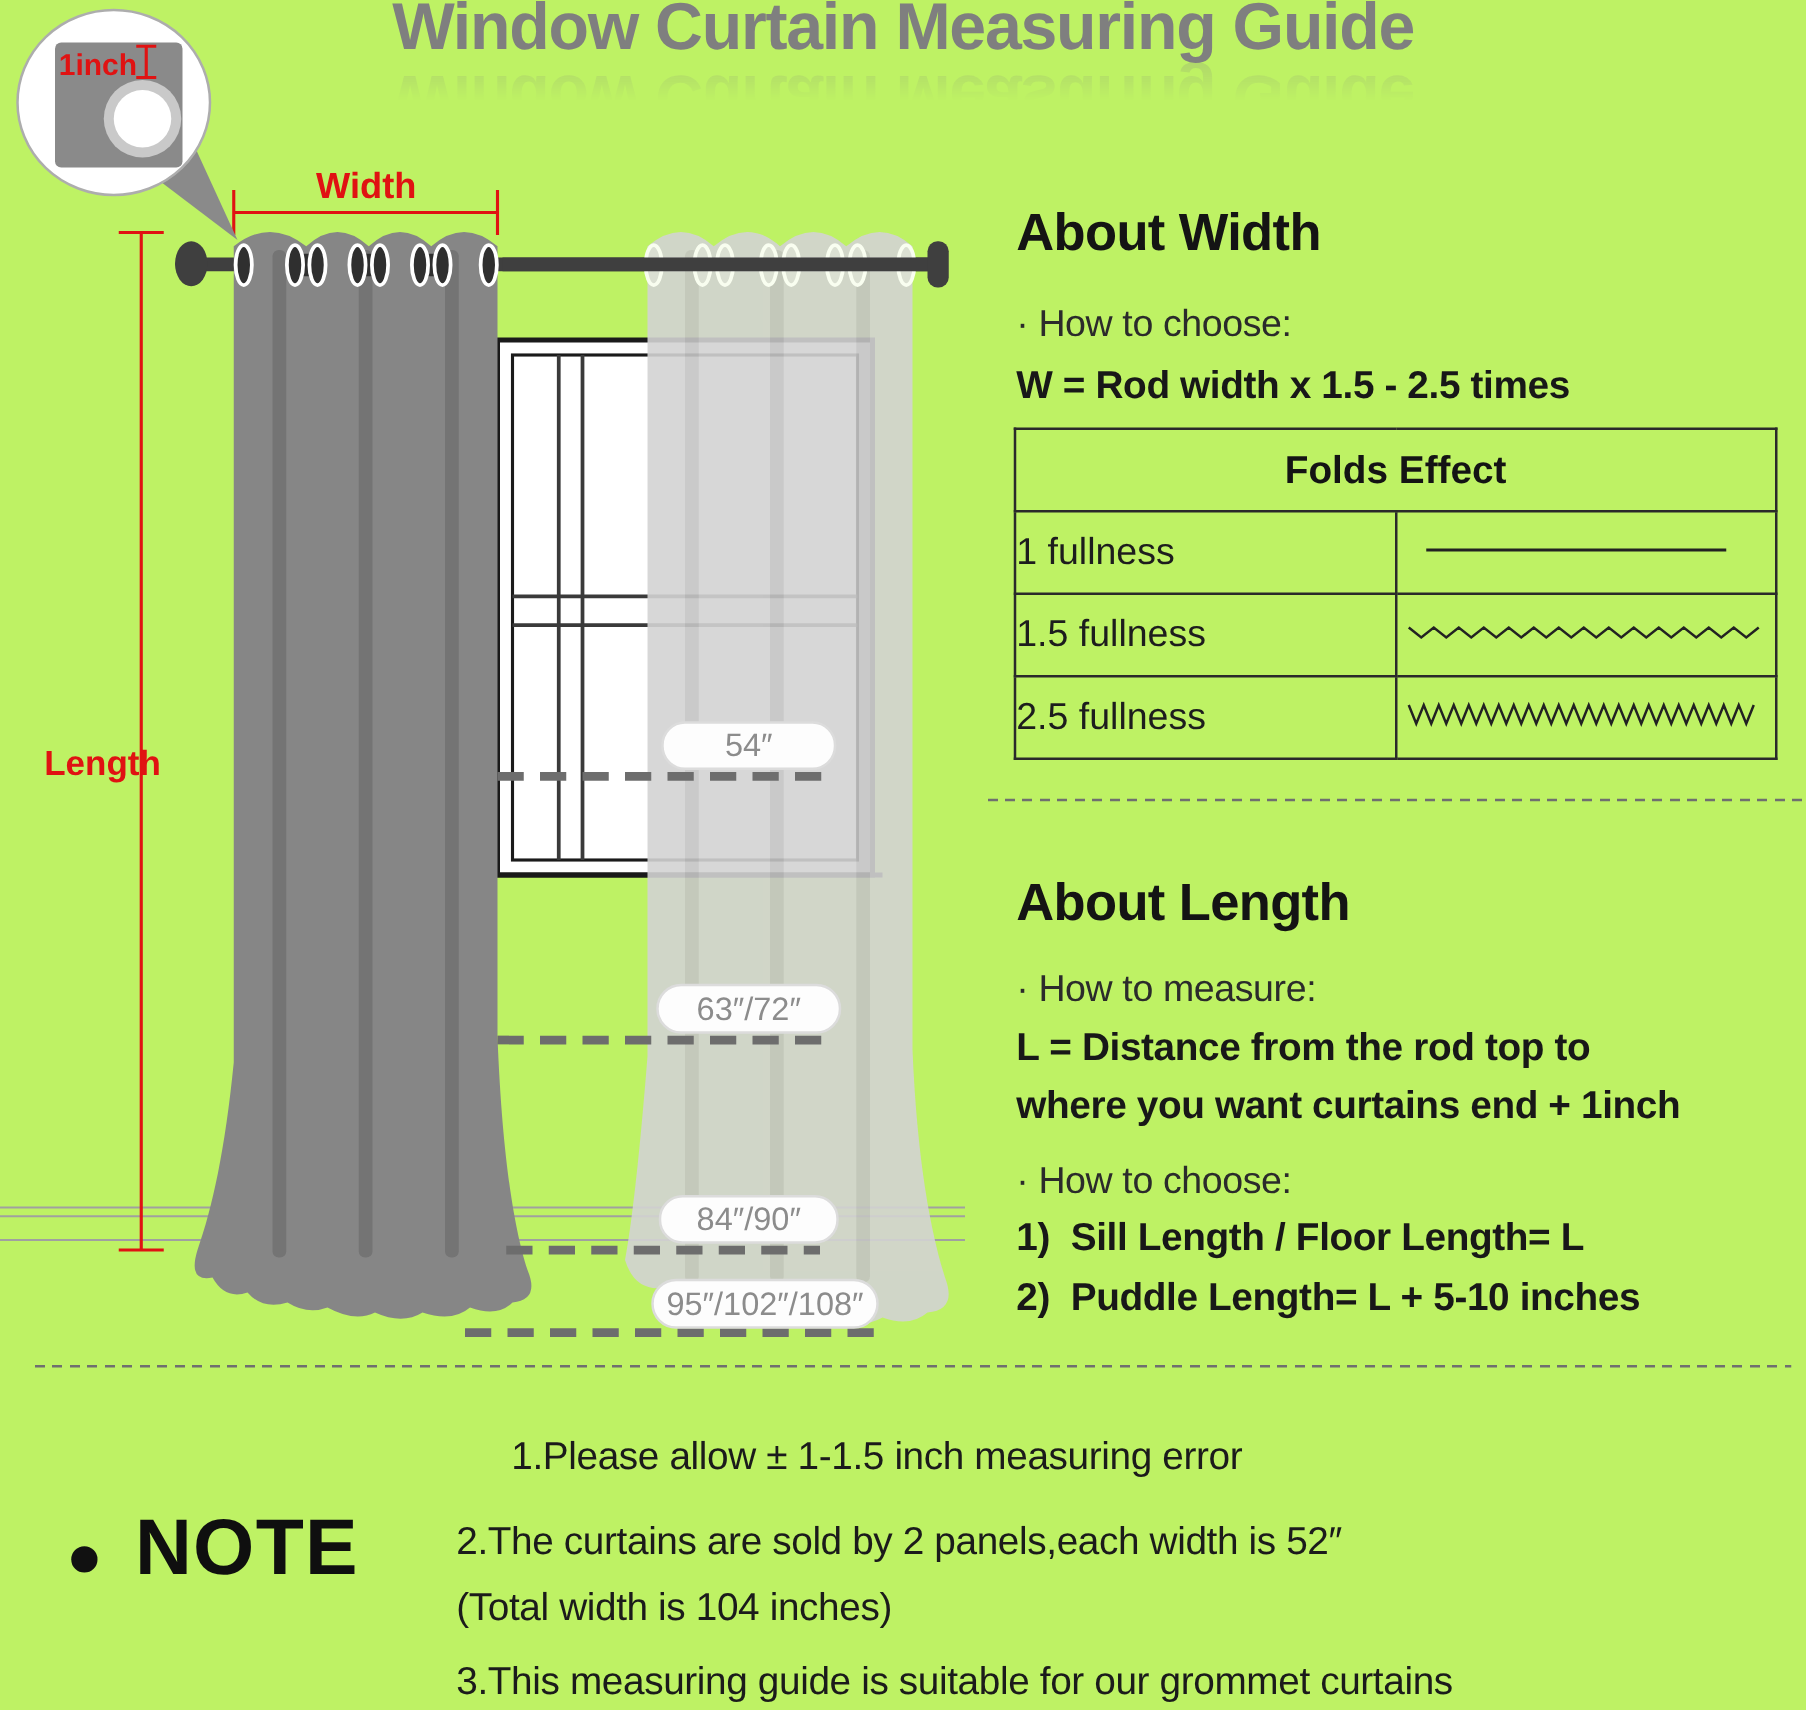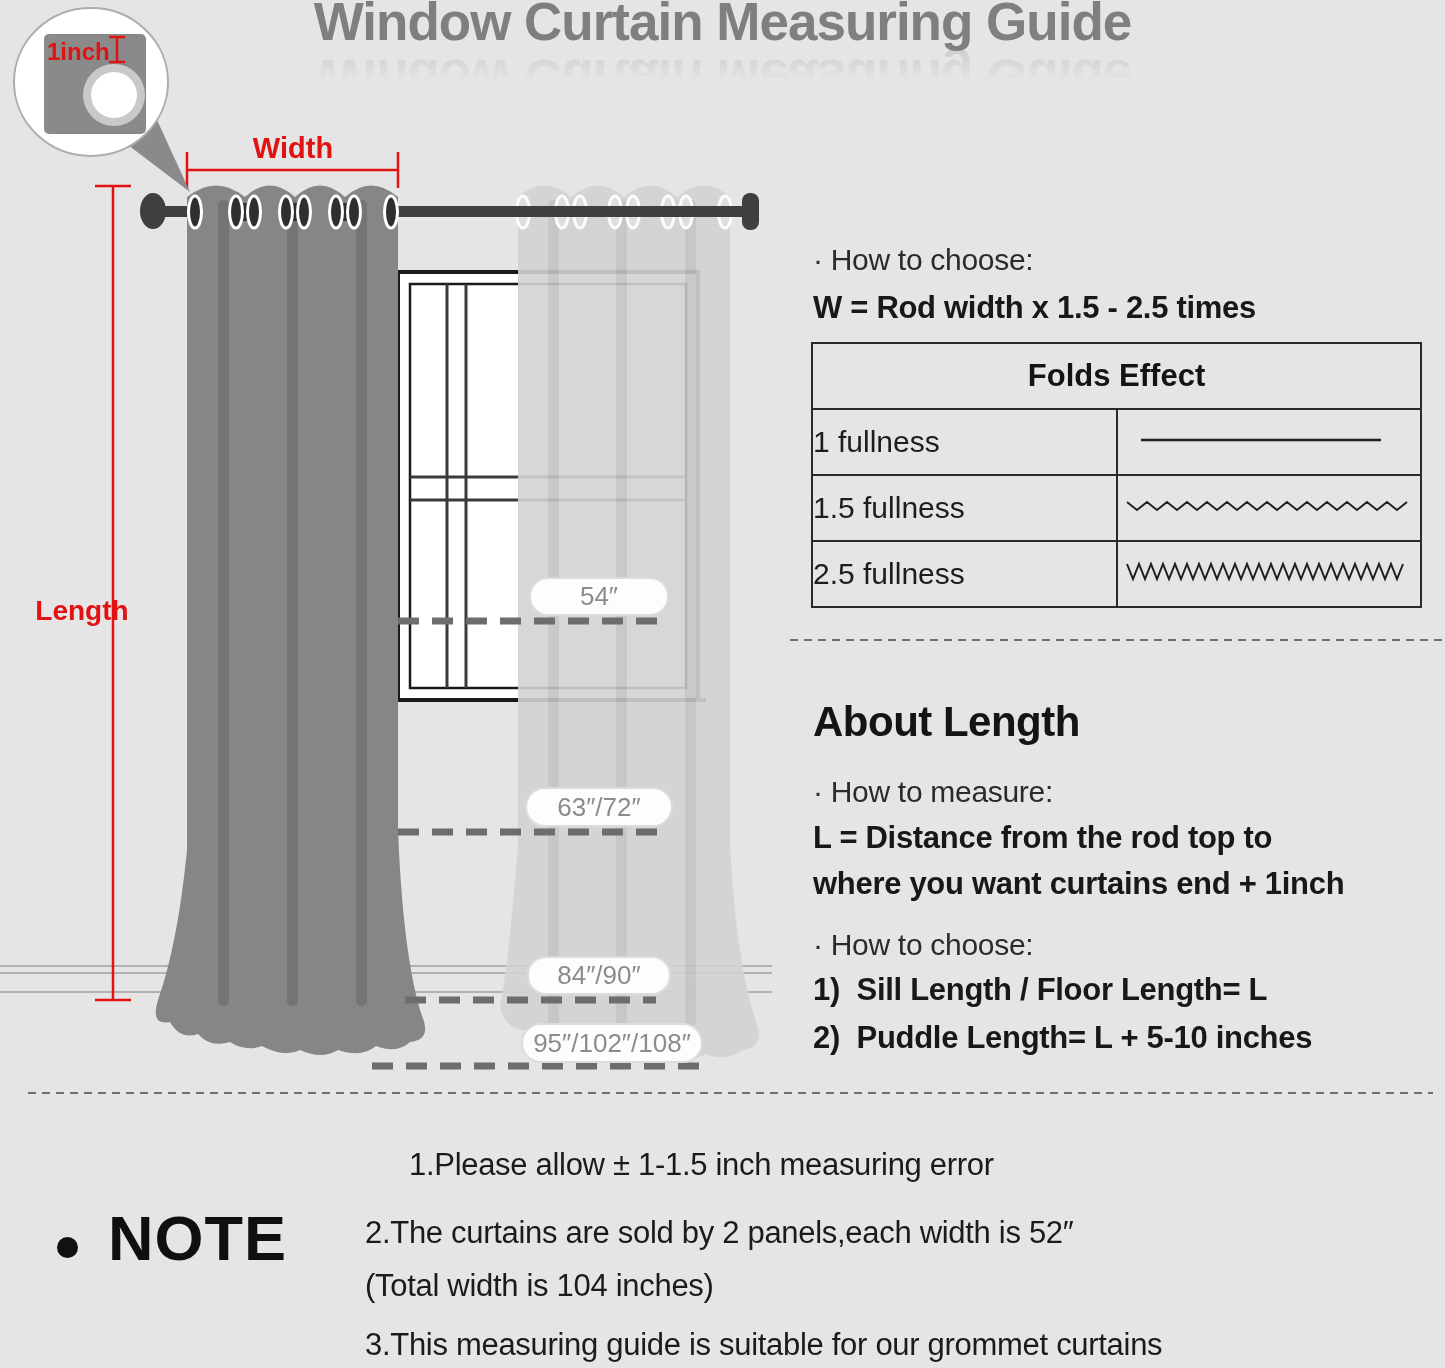--- a/index.html
+++ b/index.html
@@ -1,17 +1,17 @@
 <!DOCTYPE html>
 <html><head>
 <meta charset="utf-8">
 <style>
   html,body{margin:0;padding:0;background:#fff;}
   .canvas{
-    position:relative;width:1445px;height:1368px;overflow:hidden;background:#e5e5e5;
+    position:relative;width:1445px;height:1368px;overflow:hidden;background:#bef264;
     font-family:"Liberation Sans","DejaVu Sans",sans-serif;color:#1b1b1b;
   }
   
   .title-wrap{position:absolute;left:0;top:-6px;width:100%;text-align:center;line-height:1.05;}
   .title-main{
     font-size:53px;font-weight:700;letter-spacing:-1px;color:#7f7f7f;white-space:nowrap;
   }
   .title-reflection{
     font-size:53px;font-weight:700;letter-spacing:-1px;color:#7f7f7f;white-space:nowrap;
     transform:scaleY(-1);opacity:.30;
@@ -198,20 +198,21 @@
         <rect x="528" y="957" width="142" height="37" rx="18" fill="#fdfdfd" stroke="#dcdcdc" stroke-width="2"></rect>
         <text x="599" y="984" text-anchor="middle" fill="#8c8c8c">84″/90″</text>
       </g>
       <g>
         <rect x="522" y="1024" width="180" height="38" rx="19" fill="#fdfdfd" stroke="#dcdcdc" stroke-width="2"></rect>
         <text x="612" y="1052" text-anchor="middle" fill="#8c8c8c">95″/102″/108″</text>
       </g>
     </g>
   </svg>
 
+  <div class="rc h-heading" style="left:813px;top:162px;">About Width</div>
   <div class="rc h-bullet" style="left:813px;top:243px;">· How to choose:</div>
   <div class="rc h-formula" style="left:813px;top:290px;">W = Rod width x 1.5 - 2.5 times</div>
 
   <table class="folds-table">
     <tbody>
         <tr>
       <th colspan="2">Folds Effect</th>
     </tr>
     <tr>
       <td class="lbl col1">1 fullness</td>

